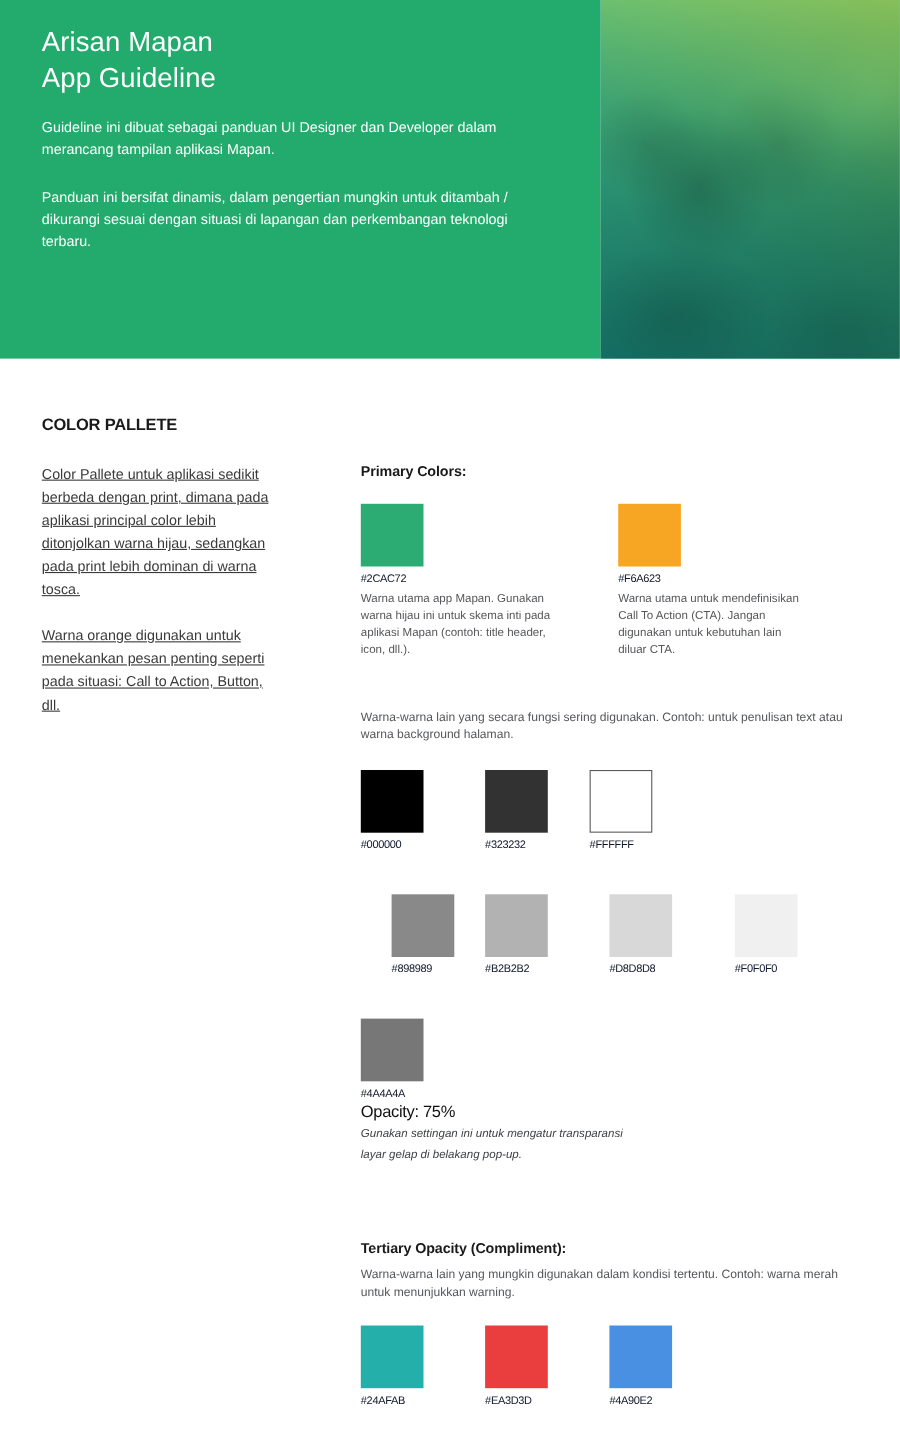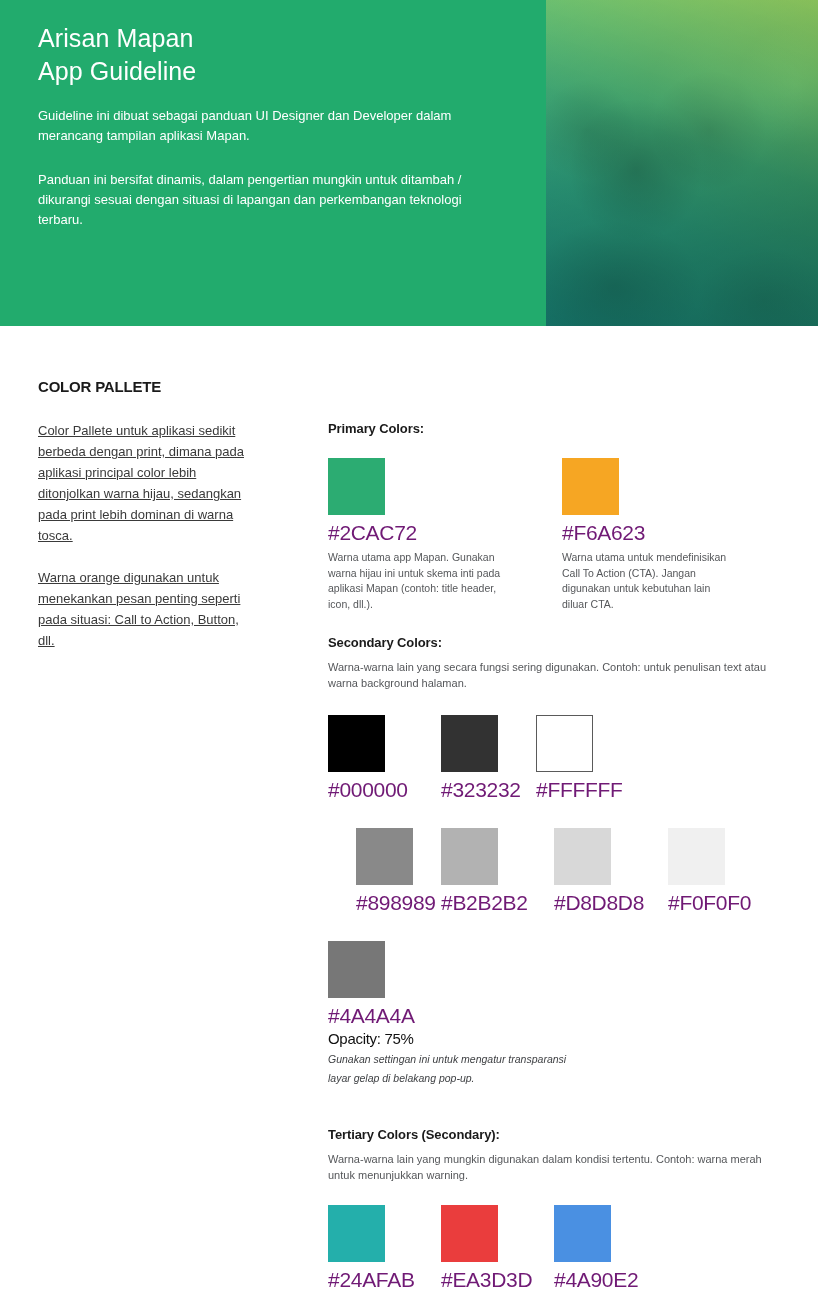--- a/index.html
+++ b/index.html
@@ -146,22 +146,22 @@
 
   .swatch-row { position: relative; }
   .swatch-cell { position: absolute; top: 0; }
   .swatch {
     width: 57px;
     height: 57px;
     display: block;
   }
   .swatch.bordered { border: 1px solid #5a5a5a; width: 55px; height: 55px; }
   .swatch-hex {
-    font-size: 21px;
-    color: #701a75;
+    font-size: 10px;
+    color: #0f172a;
     margin-top: 6px;
     white-space: nowrap;
     letter-spacing: -0.3px;
   }
   .swatch-note {
     font-size: 10.5px;
     line-height: 15.5px;
     color: #55575a;
     margin-top: 5px;
     width: 175px;
@@ -218,21 +218,20 @@
         </div>
         <div class="swatch-cell" style="left:234px;">
           <span class="swatch" style="background:#F6A623"></span>
           <div class="swatch-hex">#F6A623</div>
           <div class="swatch-note">Warna utama untuk mendefinisikan Call To Action (CTA). Jangan digunakan untuk kebutuhan lain diluar CTA.</div>
         </div>
       </div>
     </div>
 
     <div style="position:absolute; left:0; top:309px;">
-      <div class="grp-title">Secondary Colors:</div>
       <div class="grp-desc">Warna-warna lain yang secara fungsi sering digunakan. Contoh: untuk penulisan text atau warna background halaman.</div>
 
       <div class="swatch-row" style="margin-top:24px; height:113px;">
         <div class="swatch-cell" style="left:0;">
           <span class="swatch" style="background:#000000"></span>
           <div class="swatch-hex">#000000</div>
         </div>
         <div class="swatch-cell" style="left:113px;">
           <span class="swatch" style="background:#323232"></span>
           <div class="swatch-hex">#323232</div>
@@ -266,21 +265,21 @@
         <div class="swatch-cell" style="left:0;">
           <span class="swatch" style="background:#4A4A4A; opacity:0.75;"></span>
           <div class="swatch-hex">#4A4A4A</div>
           <div class="swatch-sub">Opacity: 75%</div>
           <div class="swatch-italic">Gunakan settingan ini untuk mengatur transparansi layar gelap di belakang pop-up.</div>
         </div>
       </div>
     </div>
 
     <div style="position:absolute; left:0; top:801px;">
-      <div class="grp-title">Tertiary Colors (Secondary):</div>
+      <div class="grp-title">Tertiary Opacity (Compliment):</div>
       <div class="grp-desc">Warna-warna lain yang mungkin digunakan dalam kondisi tertentu. Contoh: warna merah untuk menunjukkan warning.</div>
       <div class="swatch-row" style="margin-top:22px; height:90px;">
         <div class="swatch-cell" style="left:0;">
           <span class="swatch" style="background:#24AFAB"></span>
           <div class="swatch-hex">#24AFAB</div>
         </div>
         <div class="swatch-cell" style="left:113px;">
           <span class="swatch" style="background:#EA3D3D"></span>
           <div class="swatch-hex">#EA3D3D</div>
         </div>

